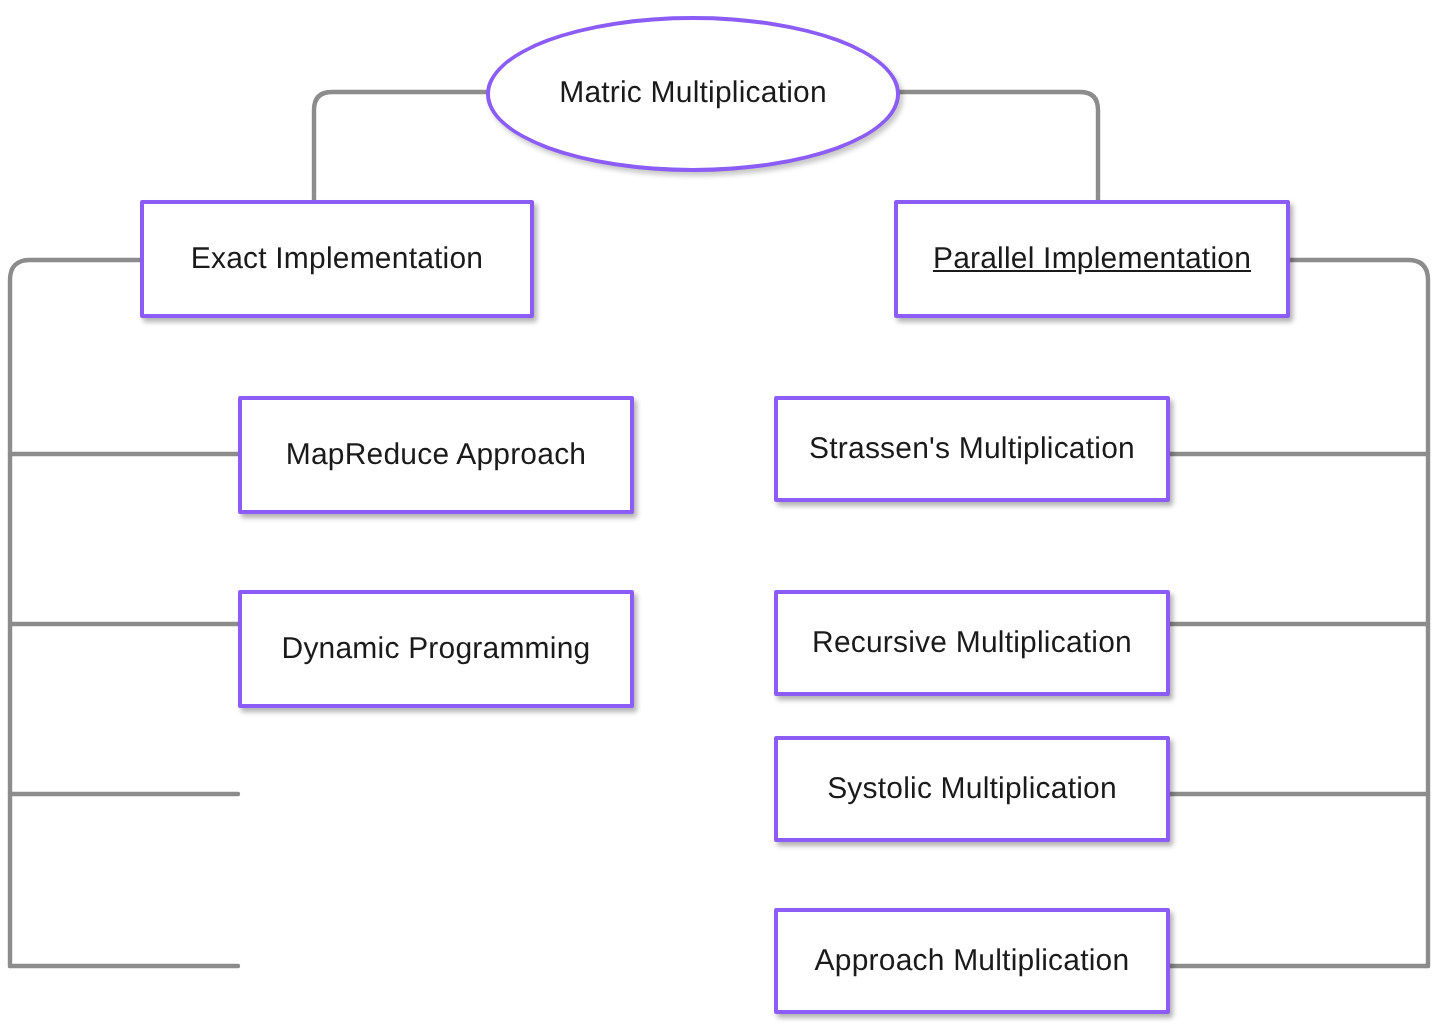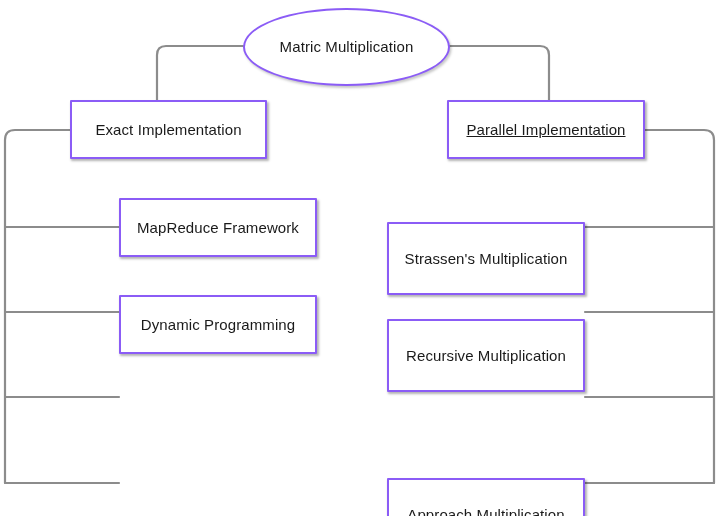--- a/index.html
+++ b/index.html
@@ -42,21 +42,21 @@
     border-radius: 1px;
   }
   .node.ellipse {
     border-radius: 50% / 50%;
     box-shadow: 1.5px 2px 2.5px rgba(0,0,0,0.22);
   }
   .root      { left: 243px; top: 8px;   width: 207px; height: 78px; font-size: 15px; }
   .lvl2-left { left: 70px;  top: 100px; width: 197px; height: 59px; }
   .lvl2-right{ left: 447px; top: 100px; width: 198px; height: 59px; text-decoration: underline; }
   .leaf-left { left: 119px; width: 198px; height: 59px; }
-  .leaf-right{ left: 387px; width: 198px; height: 73px; margin-top: 24px; }
+  .leaf-right{ left: 387px; width: 198px; height: 53px; }
   .row0 { top: 198px; }
   .row1 { top: 295px; }
   .row2 { top: 368px; }
   .row3 { top: 454px; }
 </style>
 </head>
 <body>
 
 <div id="canvas">
 
@@ -82,20 +82,21 @@
       <path d="M585,483 L714,483"></path>
     </g>
   </svg>
 
   <div class="node ellipse root">Matric Multiplication</div>
 
   <div class="node rounded lvl2-left">Exact Implementation</div>
 
   <div class="node rounded lvl2-right">Parallel Implementation</div>
 
-  <div class="node rounded leaf-left row0">MapReduce Framework</div>
+  <div class="node rounded leaf-left row0">MapReduce Approach</div>
   <div class="node rounded leaf-left row1">Dynamic Programming</div>
 
   <div class="node rounded leaf-right row0">Strassen's Multiplication</div>
   <div class="node rounded leaf-right row1">Recursive Multiplication</div>
+  <div class="node rounded leaf-right row2">Systolic Multiplication</div>
   <div class="node rounded leaf-right row3">Approach Multiplication</div>
 
 </div>
 
 </body></html>

